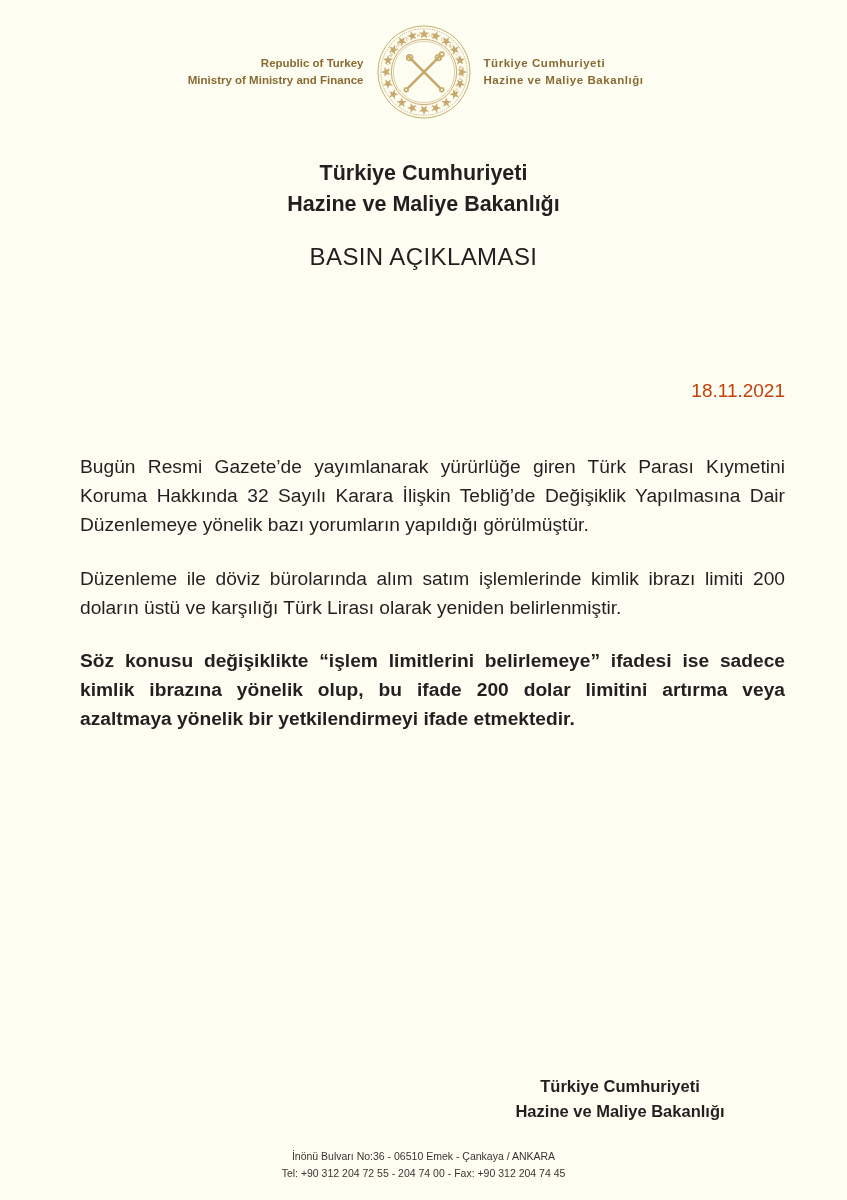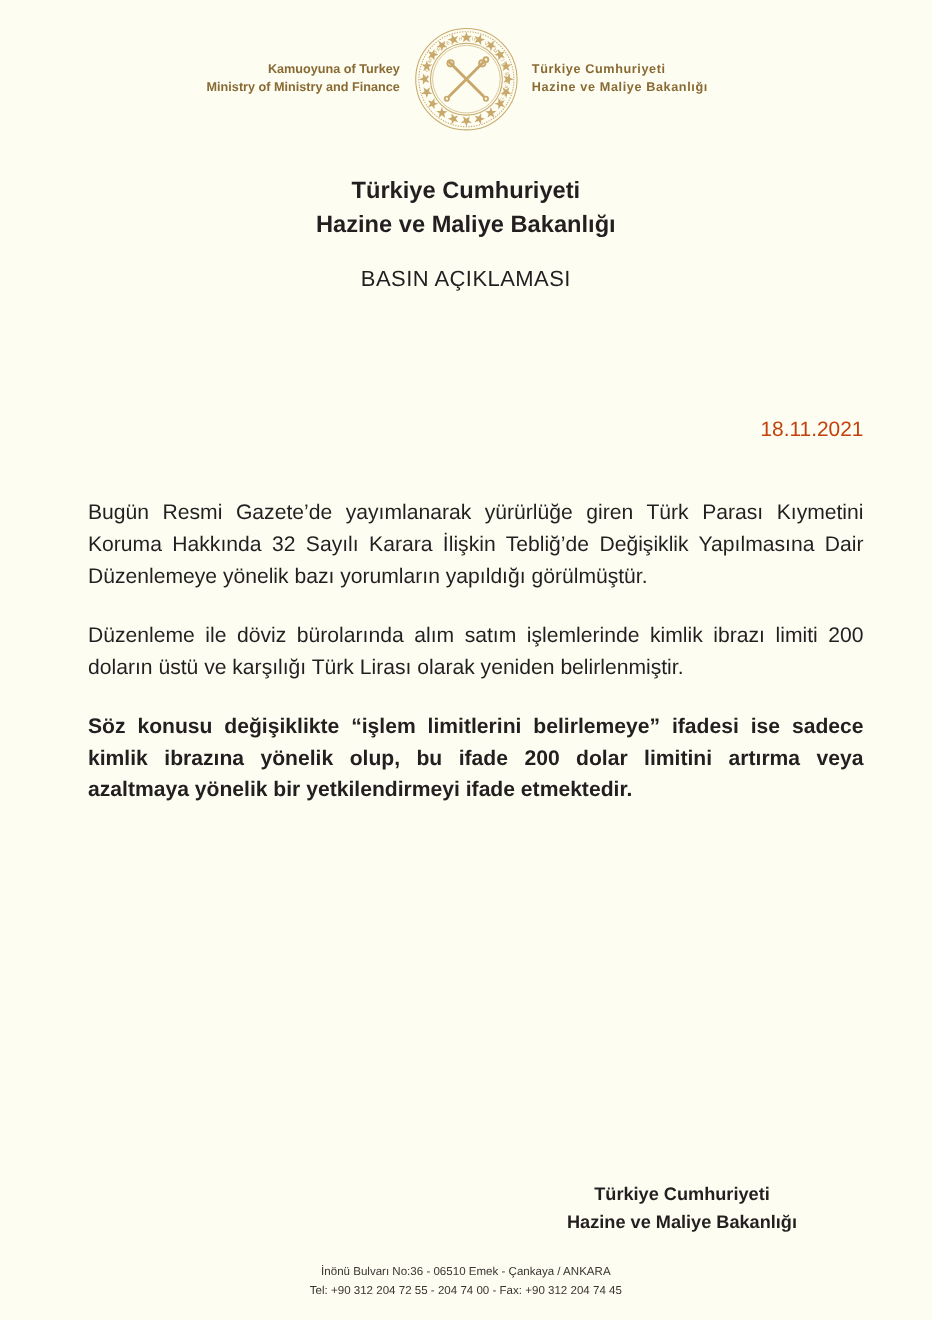--- a/index.html
+++ b/index.html
@@ -60,21 +60,21 @@
   .doc-title {
     text-align: center;
     font-size: 21.5px;
     font-weight: bold;
     line-height: 1.42;
     margin-top: 36px;
     color: #231f20;
   }
   .doc-subtitle {
     text-align: center;
-    font-size: 20px;
+    font-size: 24px;
     font-weight: normal;
     margin-top: 24px;
     letter-spacing: 0.4px;
     color: #231f20;
   }
 
   
   .body-block {
     position: absolute;
     left: 64px;
@@ -131,21 +131,21 @@
   }
 </style>
 </head>
 <body>
 
 <div class="page">
 
   <div class="letterhead">
 
     <div class="lh-text left">
-      <div>Kamuoyuna of Turkey</div>
+      <div>Republic of Turkey</div>
       <div>Ministry of Ministry and Finance</div>
     </div>
 
     <div class="emblem">
       <svg viewBox="0 0 200 200" width="96" height="96" aria-hidden="true">
         <defs>
           <path id="rimpath" d="M 100,100 m -74,0 a 74,74 0 1,1 148,0 a 74,74 0 1,1 -148,0"></path>
           <path id="rimpath2" d="M 100,100 m -74,0 a 74,74 0 1,0 148,0 a 74,74 0 1,0 -148,0"></path>
         </defs>
         <g fill="none" stroke="#c8a96b" stroke-width="2">

